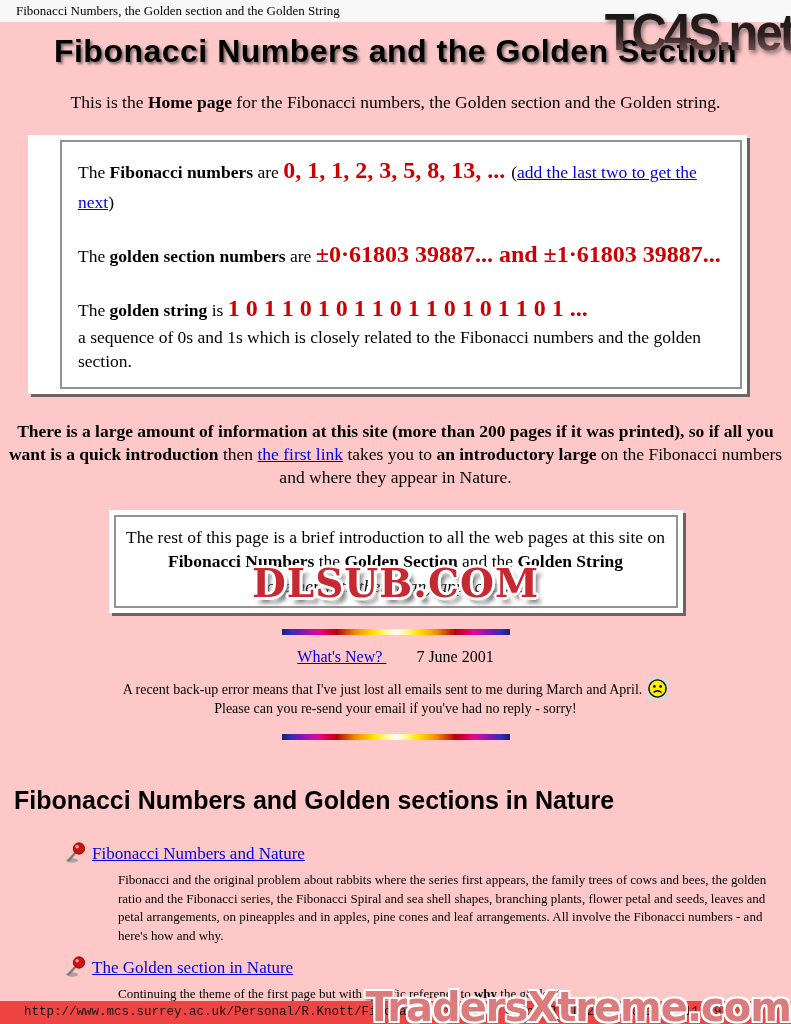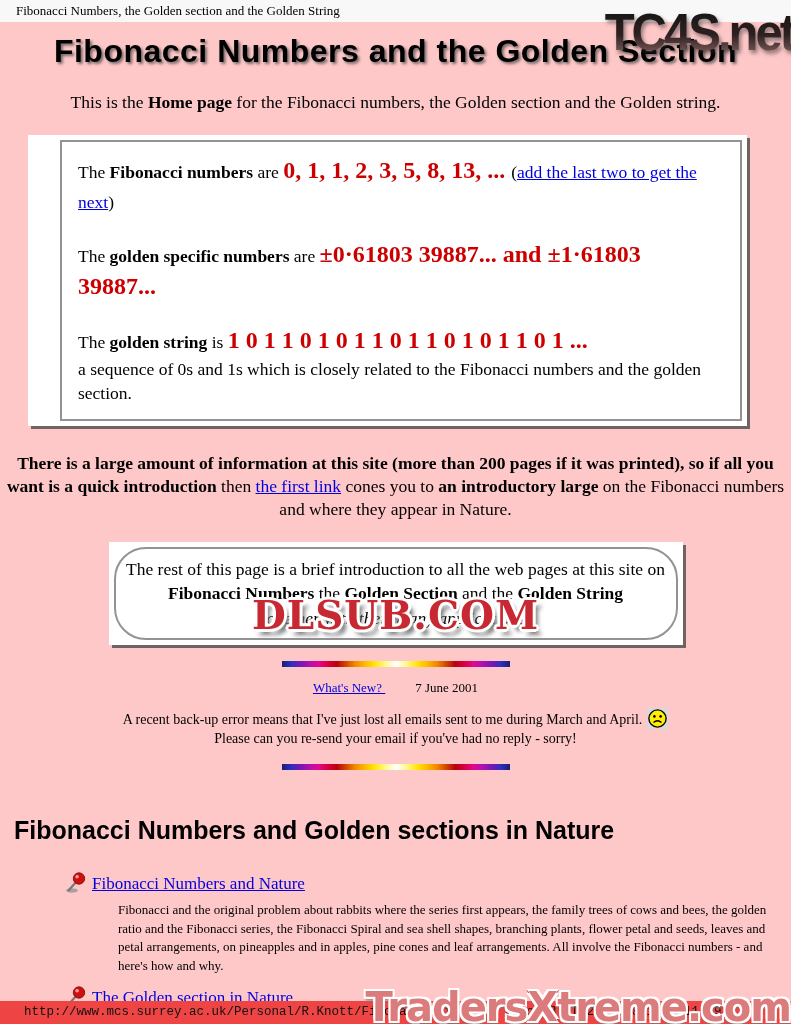--- a/index.html
+++ b/index.html
@@ -39,42 +39,42 @@
   #fact-box { margin:22px 44px 0 28px;padding-left:32px; }
   #fact-box .panel-inner { padding:13px 16px 14px 16px; }
   .fact { font-size:17.5px; margin:0 0 22px 0; line-height:30px; }
   .fact.last { margin:0; }
   .bignum { color:#cc0000; font-weight:bold; font-size:24px; }
   .fact .caption { display:block; font-size:17.5px; line-height:24px; }
 
   .site-note { text-align:center; font-size:17.5px; line-height:1.3; margin:26px 6px 0 6px; }
 
   .box2-wrap { position:relative; width:574px; margin:22px auto 0 auto; }
-  #overview-box .panel-inner { padding:8px 6px;border-radius:32px; }
+  #overview-box .panel-inner { padding:8px 6px; }
   .box2-text { text-align:center; font-size:17.5px; line-height:1.38; }
   .dlsub {
     position:absolute; left:50%; top:50px; transform:translateX(-50%); z-index:6;
     font-family:"DejaVu Serif", serif; font-weight:bold; font-size:39px;
     color:#c82832; letter-spacing:1px; white-space:nowrap;
     text-shadow:-2px -2px 0 #fff, 2px -2px 0 #fff, -2px 2px 0 #fff, 2px 2px 0 #fff,
                  0 -3px 0 #fff, 0 3px 0 #fff, -3px 0 0 #fff, 3px 0 0 #fff,
                  5px 6px 4px rgba(110,110,110,0.9);
   }
 
   .divider {
     width:228px; height:6px; margin:16px auto 0 auto; border:0;
     background:linear-gradient(to right,
       #1c1c70 0%, #2f2fc0 4%, #7718b0 8%, #b010b0 12%, #e00890 16%,
       #d80040 20%, #b80010 24%, #d04800 28%, #f08800 32%, #ffb400 36%,
       #ffe000 40%, #fff880 45%, #ffffff 50%, #fff880 55%, #ffe000 60%,
       #ffb400 64%, #f08800 68%, #d04800 72%, #b80010 76%, #d80040 80%,
       #e00890 84%, #b010b0 88%, #7718b0 92%, #2f2fc0 96%, #1c1c70 100%);
   }
 
-  .whatsnew { text-align:center; font-size:13px; margin:13px 0 0 0; }
+  .whatsnew { text-align:center; font-size:16px; margin:13px 0 0 0; }
   .whatsnew .date { margin-left:30px; }
 
   .email-note { text-align:center; font-size:14px; line-height:1.35; margin:12px 0 0 0; }
   .smiley { vertical-align:-5px; margin-left:5px; }
 
   h2.nature-heading {
     font-family:Liberation Sans, sans-serif; font-size:25px; font-weight:bold;
     margin:46px 0 0 14px;
   }
 
@@ -106,27 +106,27 @@
 <div class="tc4s">TC4S.net</div>
 
 <h1 class="title">Fibonacci Numbers and the Golden Section</h1>
 
 <p class="intro"><span>This is the </span><b>Home page</b><span> for the Fibonacci numbers, the Golden section and the Golden string.</span></p>
 
 <div class="panel" id="fact-box">
   <div class="panel-inner">
     <p class="fact"><span>The </span><b>Fibonacci numbers</b><span> are </span><span class="bignum">0, 1, 1, 2, 3, 5, 8, 13, ... </span><span>(</span><a>add the last two to get the next</a><span>)</span></p>
 
-    <p class="fact"><span>The </span><b>golden specific numbers</b><span> are </span><span class="bignum">±0·61803 39887... and ±1·61803 39887...</span></p>
+    <p class="fact"><span>The </span><b>golden section numbers</b><span> are </span><span class="bignum">±0·61803 39887... and ±1·61803 39887...</span></p>
 
     <p class="fact last"><span>The </span><b>golden string</b><span> is </span><span class="bignum">1 0 1 1 0 1 0 1 1 0 1 1 0 1 0 1 1 0 1 ...</span><span class="caption">a sequence of 0s and 1s which is closely related to the Fibonacci numbers and the golden section.</span></p>
   </div>
 </div>
 
-<p class="site-note"><b>There is a large amount of information at this site (more than 200 pages if it was printed), so if all you want is a quick introduction</b><span> then </span><a>the first link</a><span> cones you to </span><b>an introductory large</b><span> on the Fibonacci numbers and where they appear in Nature.</span></p>
+<p class="site-note"><b>There is a large amount of information at this site (more than 200 pages if it was printed), so if all you want is a quick introduction</b><span> then </span><a>the first link</a><span> takes you to </span><b>an introductory large</b><span> on the Fibonacci numbers and where they appear in Nature.</span></p>
 
 <div class="box2-wrap">
   <div class="panel" id="overview-box">
     <div class="panel-inner">
       <div class="box2-text">
         <span>The rest of this page is a brief introduction to all the web pages at this site on</span><br>
         <b>Fibonacci Numbers</b><span> the </span><b>Golden Section</b><span> and the </span><b>Golden String</b><br>
         <i>together with their many applications.</i>
       </div>
     </div>

